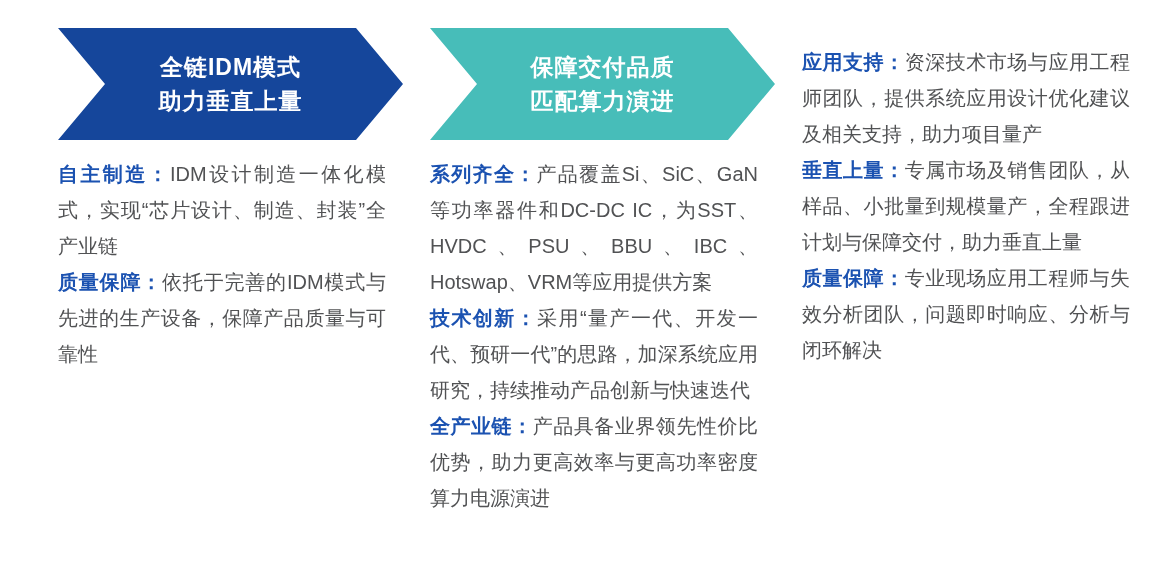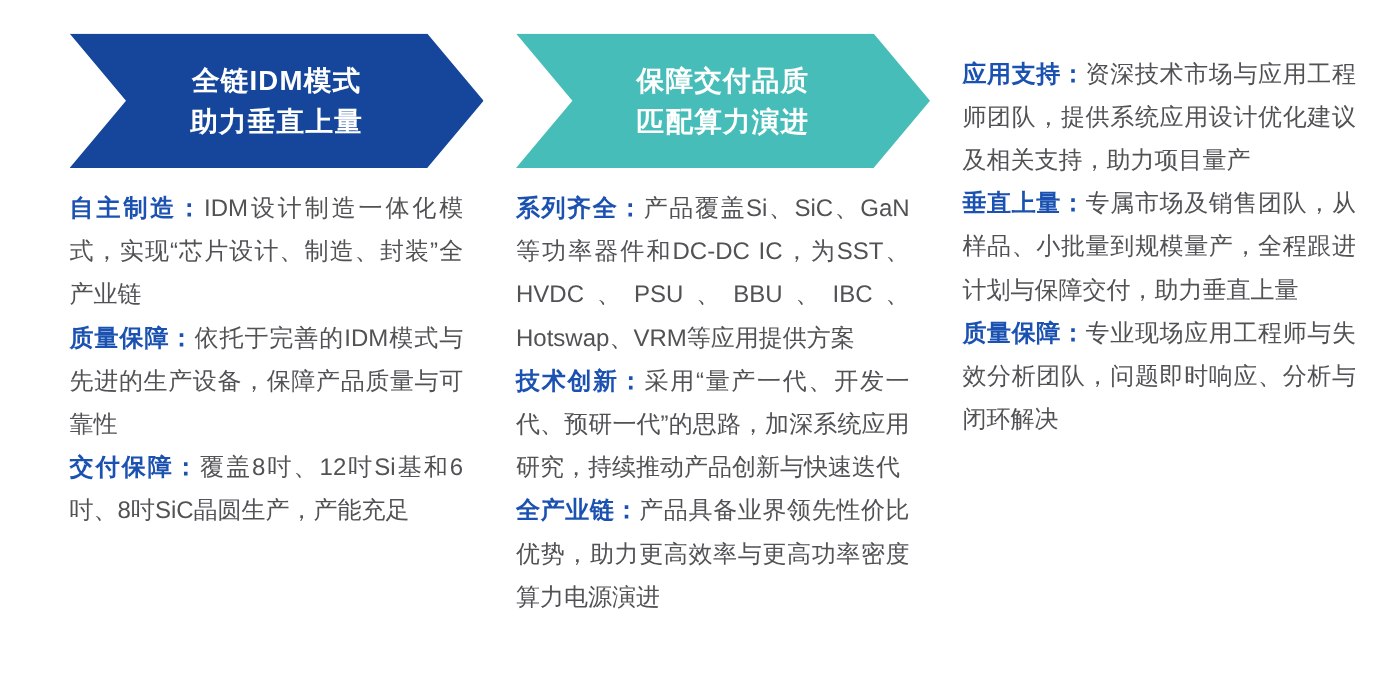--- a/index.html
+++ b/index.html
@@ -66,21 +66,20 @@
   <div class="board">
 
     <div class="col">
       <div class="banner banner-1">
         <span>全链IDM模式</span>
         <span>助力垂直上量</span>
       </div>
       <div class="features">
         <p><span class="lead">自主制造：</span><span>IDM设计制造一体化模式，实现“芯片设计、制造、封装”全产业链</span></p>
         <p><span class="lead">质量保障：</span><span>依托于完善的IDM模式与先进的生产设备，保障产品质量与可靠性</span></p>
-        <p><span class="lead">交付保障：</span><span>覆盖8吋、12吋Si基和6吋、8吋SiC晶圆生产，产能充足</span></p>
       </div>
     </div>
 
     <div class="col">
       <div class="banner banner-2">
         <span>保障交付品质</span>
         <span>匹配算力演进</span>
       </div>
       <div class="features">
         <p><span class="lead">系列齐全：</span><span>产品覆盖Si、SiC、GaN等功率器件和DC-DC IC，为SST、HVDC、PSU、BBU、IBC、Hotswap、VRM等应用提供方案</span></p>

